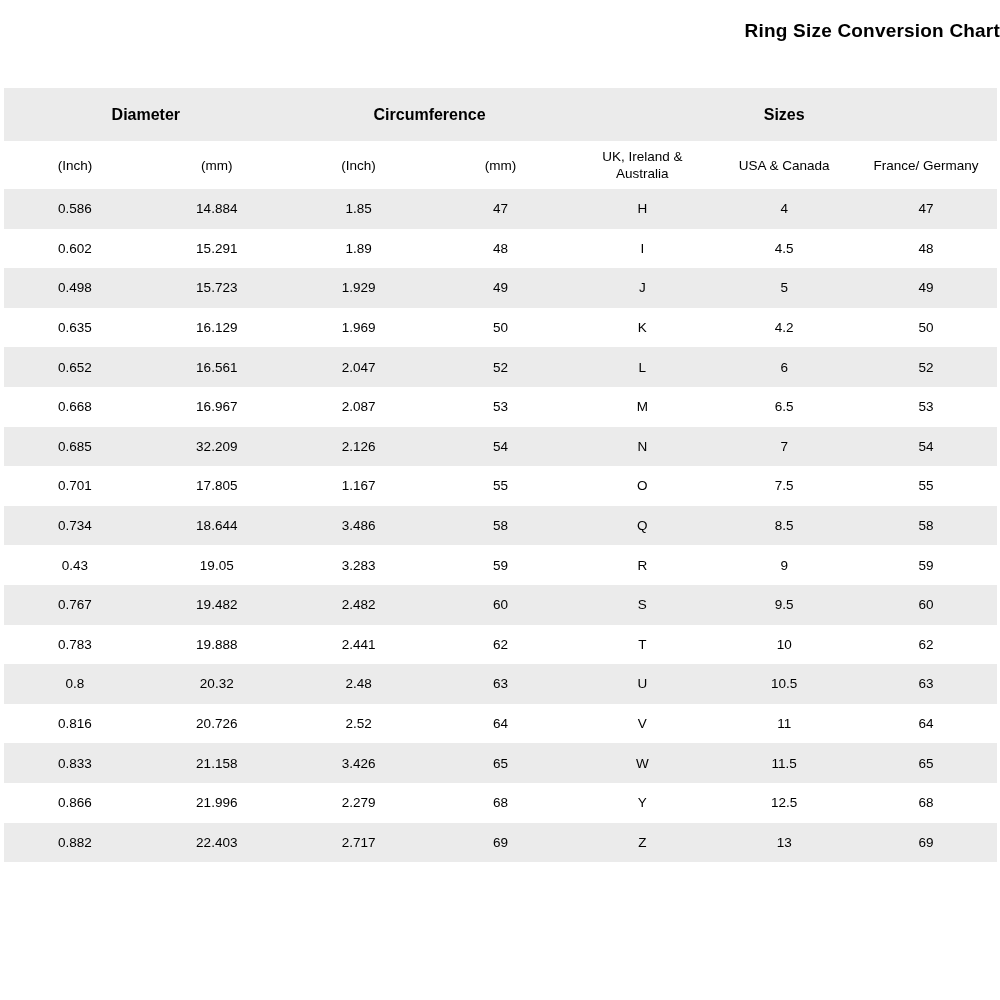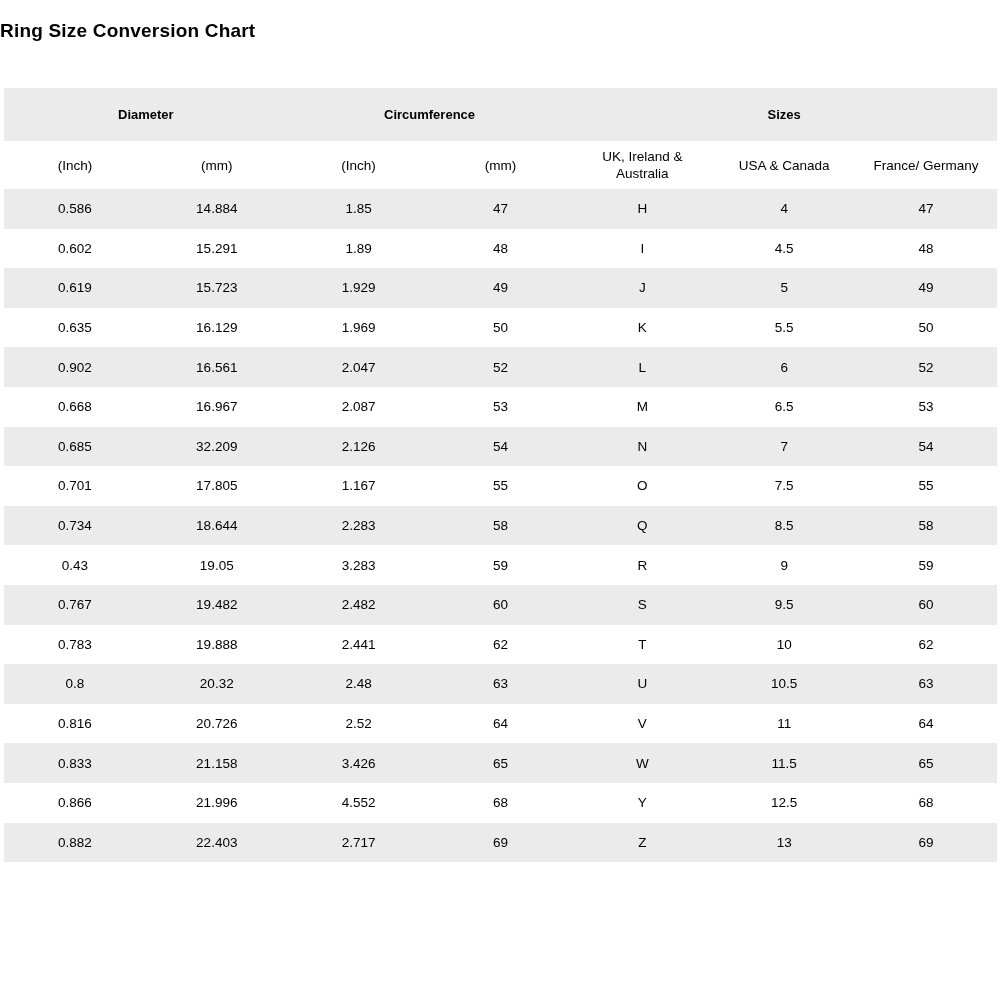--- a/index.html
+++ b/index.html
@@ -6,21 +6,21 @@
     margin: 0;
     padding: 0;
     background: #ffffff;
     width: 1000px;
     height: 1000px;
     font-family: "Liberation Sans", sans-serif;
     color: #000000;
   }
   .page-title {
     margin: 20px 0 0 0;
-    text-align: left;
+    text-align: right;
     font-size: 19px;
     line-height: 22px;
     font-weight: bold;
     letter-spacing: 0.2px;
   }
   table.ring-table {
     border-collapse: collapse;
     table-layout: fixed;
     width: 993px;
     margin: 46px 3px 0 4px;
@@ -28,21 +28,21 @@
   table.ring-table col { width: 14.2857%; }
   th, td {
     text-align: center;
     vertical-align: middle;
     padding: 0;
     font-weight: normal;
   }
   tr.group-row th {
     background: #ebebeb;
     height: 53px;
-    font-size: 13px;
+    font-size: 16px;
     font-weight: bold;
   }
   tr.sub-row th {
     background: #ffffff;
     height: 48px;
     font-size: 13.5px;
     line-height: 17px;
     padding: 0 12px;
   }
   tbody td {
@@ -96,39 +96,39 @@
       <tr>
         <td>0.602</td>
         <td>15.291</td>
         <td>1.89</td>
         <td>48</td>
         <td>I</td>
         <td>4.5</td>
         <td>48</td>
       </tr>
       <tr>
-        <td>0.619</td>
+        <td>0.498</td>
         <td>15.723</td>
         <td>1.929</td>
         <td>49</td>
         <td>J</td>
         <td>5</td>
         <td>49</td>
       </tr>
       <tr>
         <td>0.635</td>
         <td>16.129</td>
         <td>1.969</td>
         <td>50</td>
         <td>K</td>
-        <td>5.5</td>
+        <td>4.2</td>
         <td>50</td>
       </tr>
       <tr>
-        <td>0.902</td>
+        <td>0.652</td>
         <td>16.561</td>
         <td>2.047</td>
         <td>52</td>
         <td>L</td>
         <td>6</td>
         <td>52</td>
       </tr>
       <tr>
         <td>0.668</td>
         <td>16.967</td>
@@ -152,21 +152,21 @@
         <td>17.805</td>
         <td>1.167</td>
         <td>55</td>
         <td>O</td>
         <td>7.5</td>
         <td>55</td>
       </tr>
       <tr>
         <td>0.734</td>
         <td>18.644</td>
-        <td>2.283</td>
+        <td>3.486</td>
         <td>58</td>
         <td>Q</td>
         <td>8.5</td>
         <td>58</td>
       </tr>
       <tr>
         <td>0.43</td>
         <td>19.05</td>
         <td>3.283</td>
         <td>59</td>
@@ -215,21 +215,21 @@
         <td>21.158</td>
         <td>3.426</td>
         <td>65</td>
         <td>W</td>
         <td>11.5</td>
         <td>65</td>
       </tr>
       <tr>
         <td>0.866</td>
         <td>21.996</td>
-        <td>4.552</td>
+        <td>2.279</td>
         <td>68</td>
         <td>Y</td>
         <td>12.5</td>
         <td>68</td>
       </tr>
       <tr>
         <td>0.882</td>
         <td>22.403</td>
         <td>2.717</td>
         <td>69</td>

